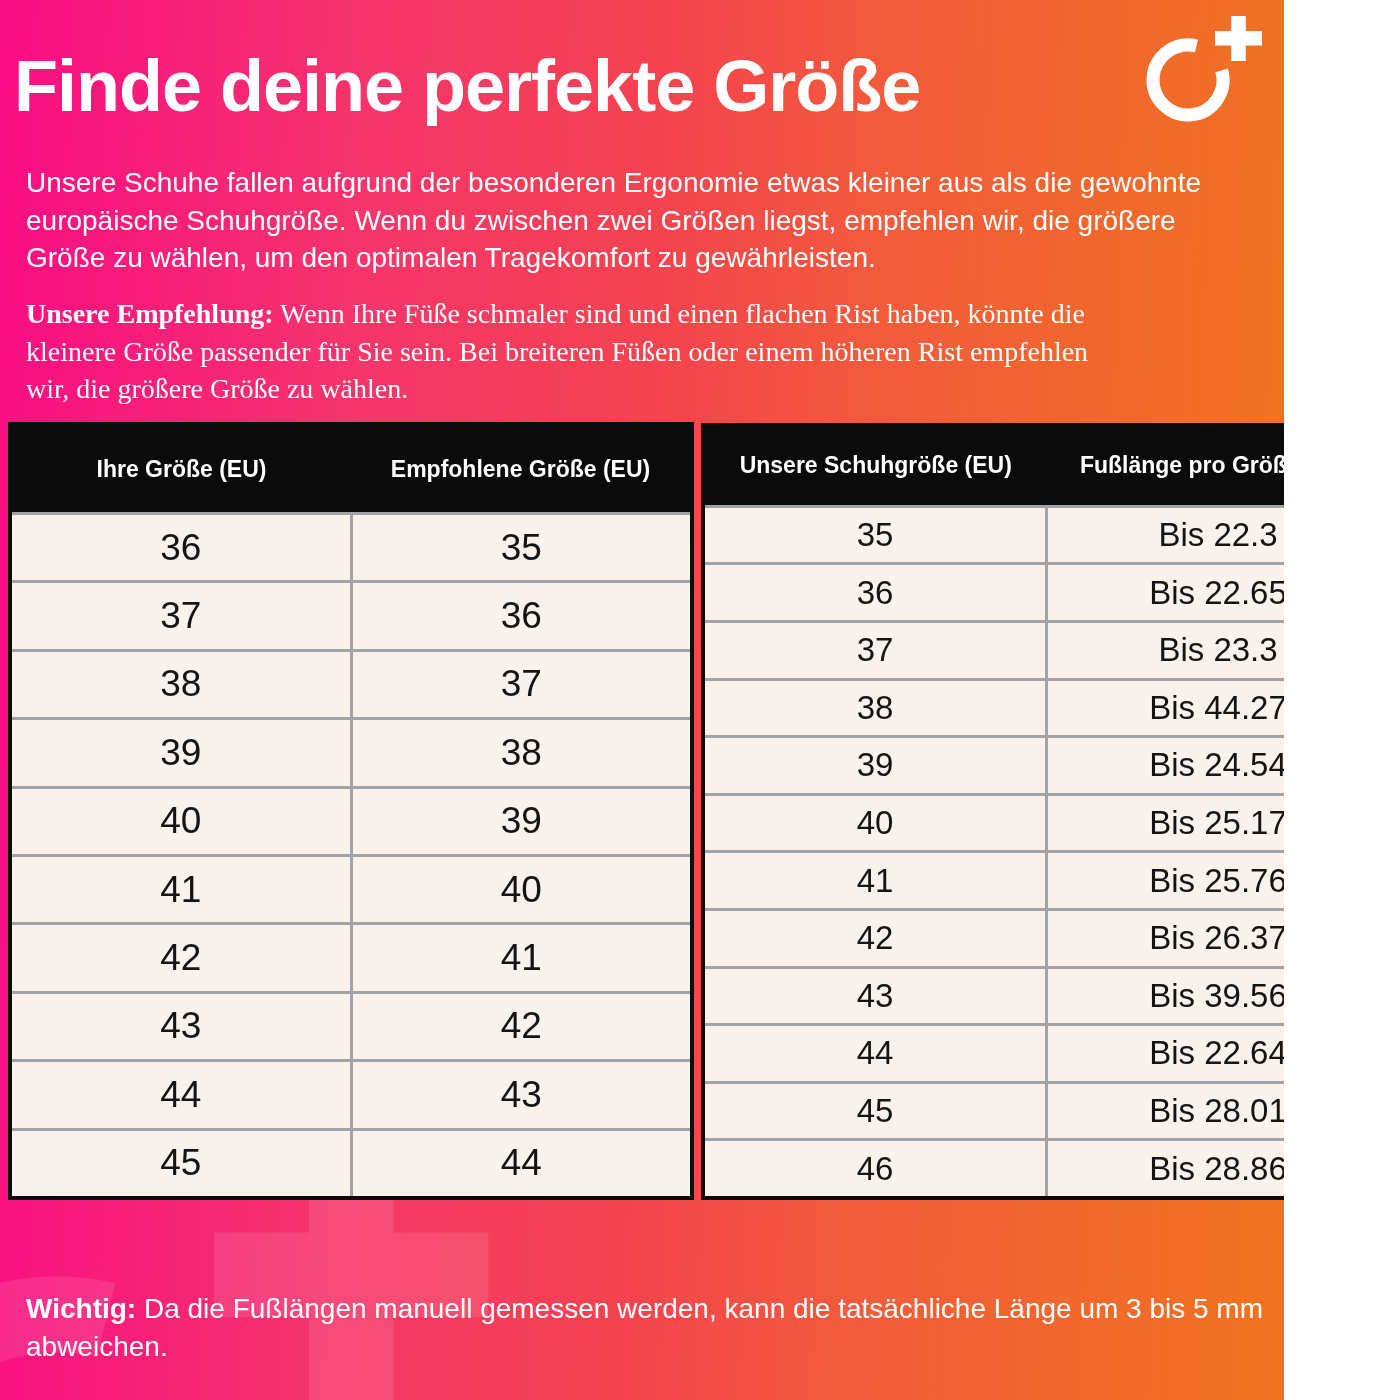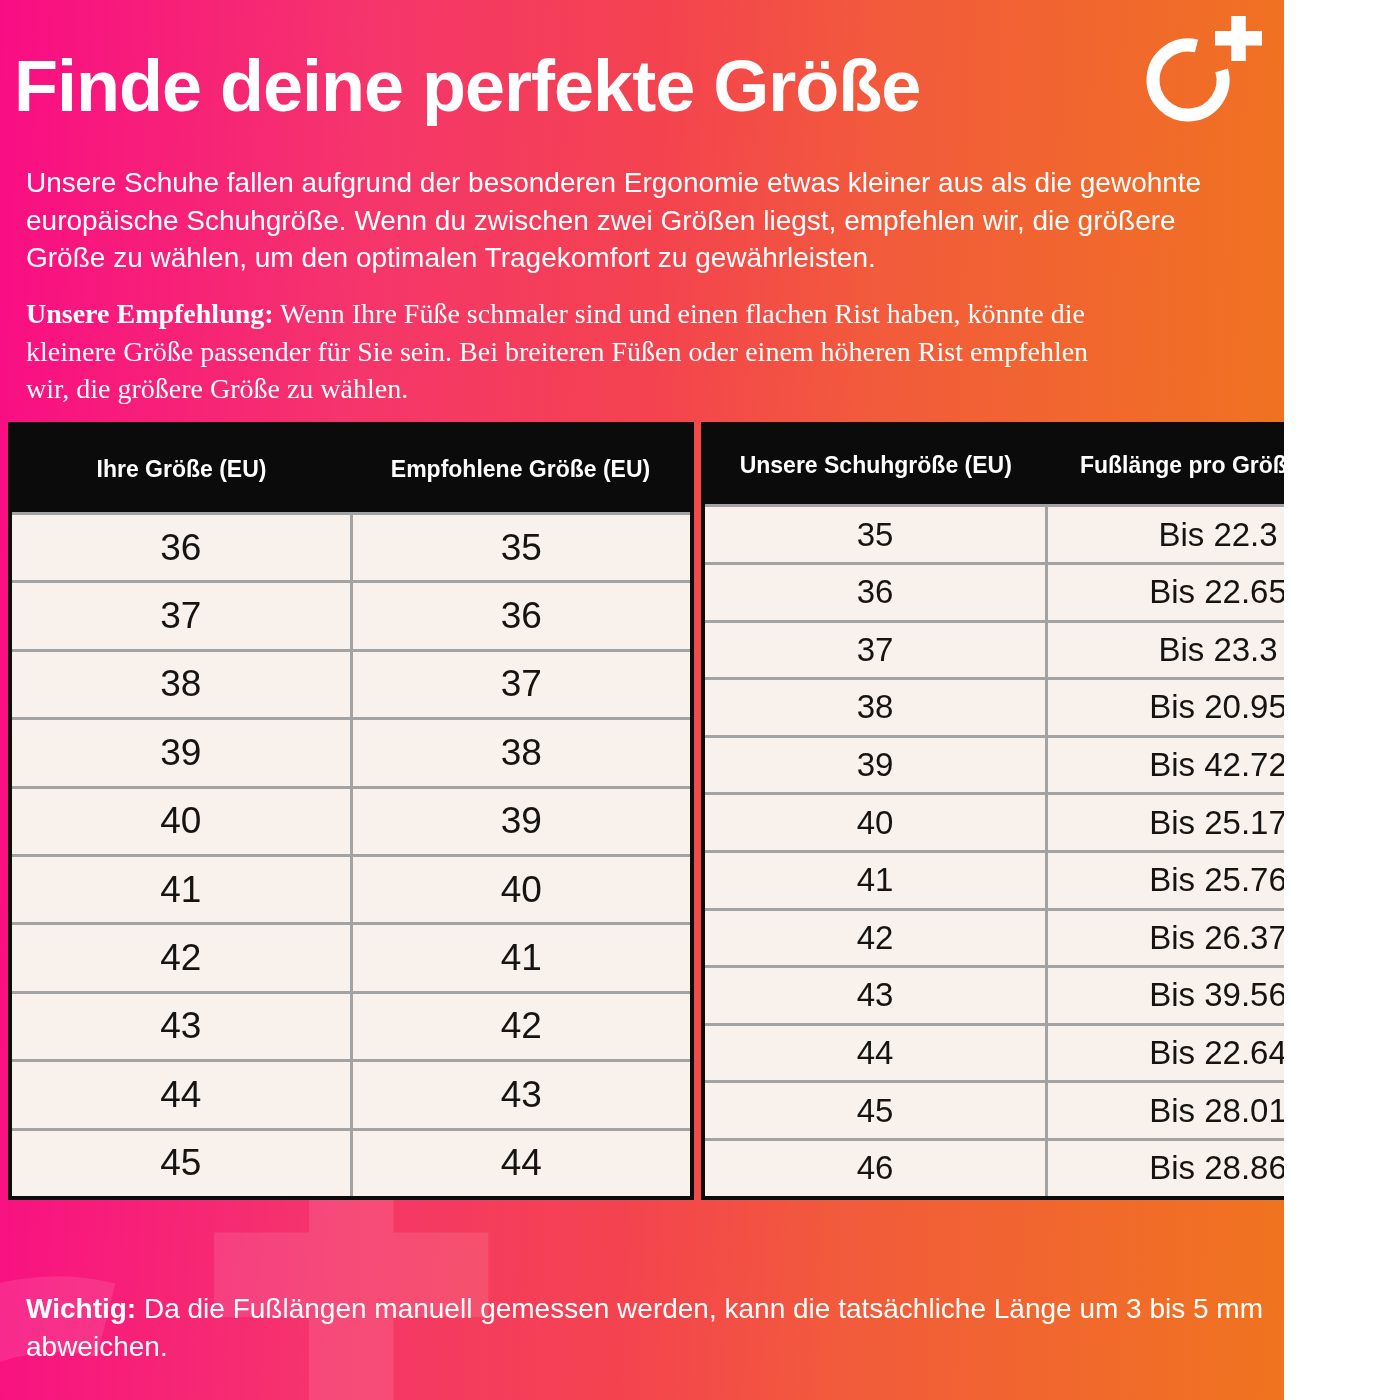--- a/index.html
+++ b/index.html
@@ -27,21 +27,21 @@
     position:absolute;left:14px;margin:12px;width:1378px;
     font-size:28px;line-height:37.5px;font-weight:normal;
     white-space:pre-line;
   }
   .intro{top:152px;}
   .recommendation{top:283px;font-family:Liberation Serif, serif;}
   .footer-note{top:1278px;}
   .bold-lead{font-weight:bold;}
   .tables{
     position:absolute;left:8px;top:422px;width:1384px;
-    display:flex;gap:7px;align-items:center;
+    display:flex;gap:7px;align-items:flex-end;
   }
   table{
     border-collapse:collapse;table-layout:fixed;
     background:#f8f1ec;border:4px solid #0c0b0b;
   }
   .t-left{width:686px;}
   .t-right{width:691px;}
   th{
     background:#0c0b0b;color:#ffffff;
     font-size:23px;font-weight:bold;text-align:center;
@@ -149,25 +149,25 @@
           <tr>
             <td>36</td>
             <td>Bis 22.65</td>
           </tr>
           <tr>
             <td>37</td>
             <td>Bis 23.3</td>
           </tr>
           <tr>
             <td>38</td>
-            <td>Bis 20.95</td>
+            <td>Bis 44.27</td>
           </tr>
           <tr>
             <td>39</td>
-            <td>Bis 42.72</td>
+            <td>Bis 24.54</td>
           </tr>
           <tr>
             <td>40</td>
             <td>Bis 25.17</td>
           </tr>
           <tr>
             <td>41</td>
             <td>Bis 25.76</td>
           </tr>
           <tr>

